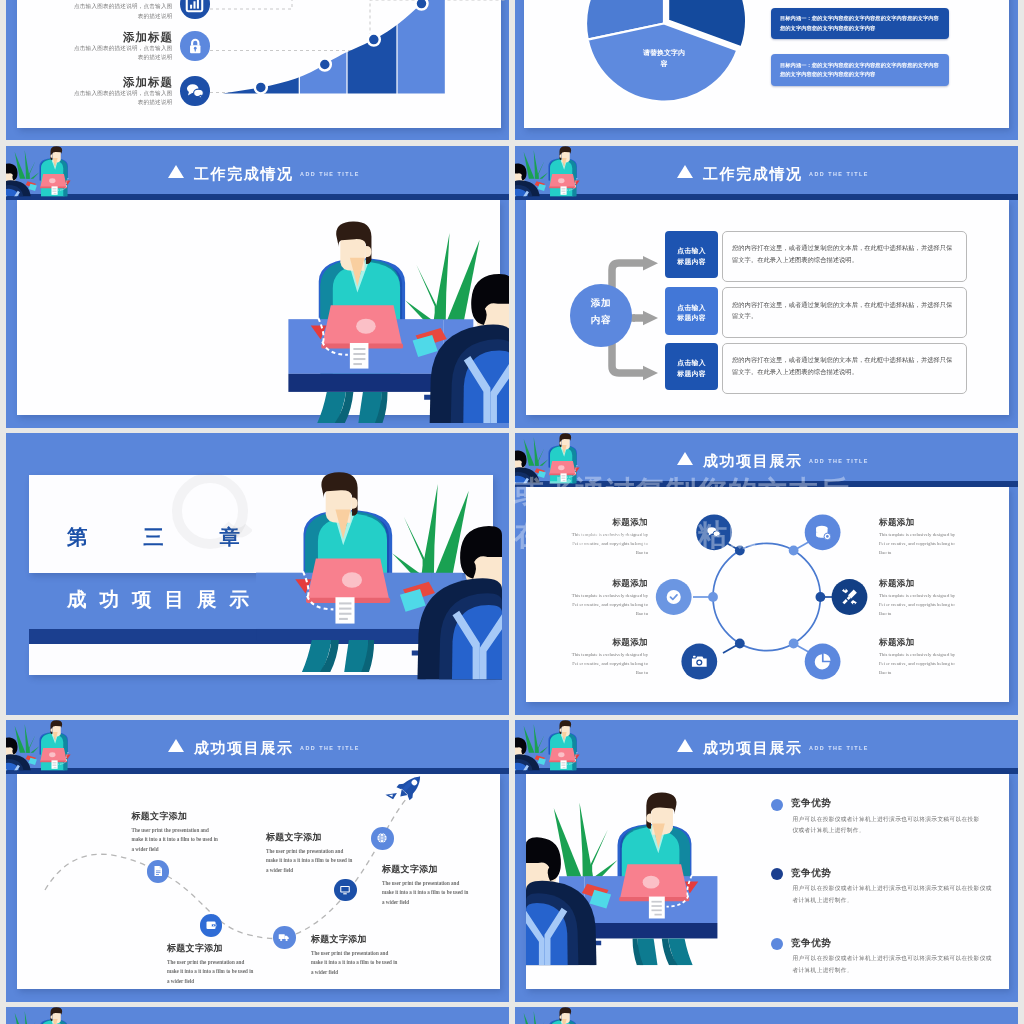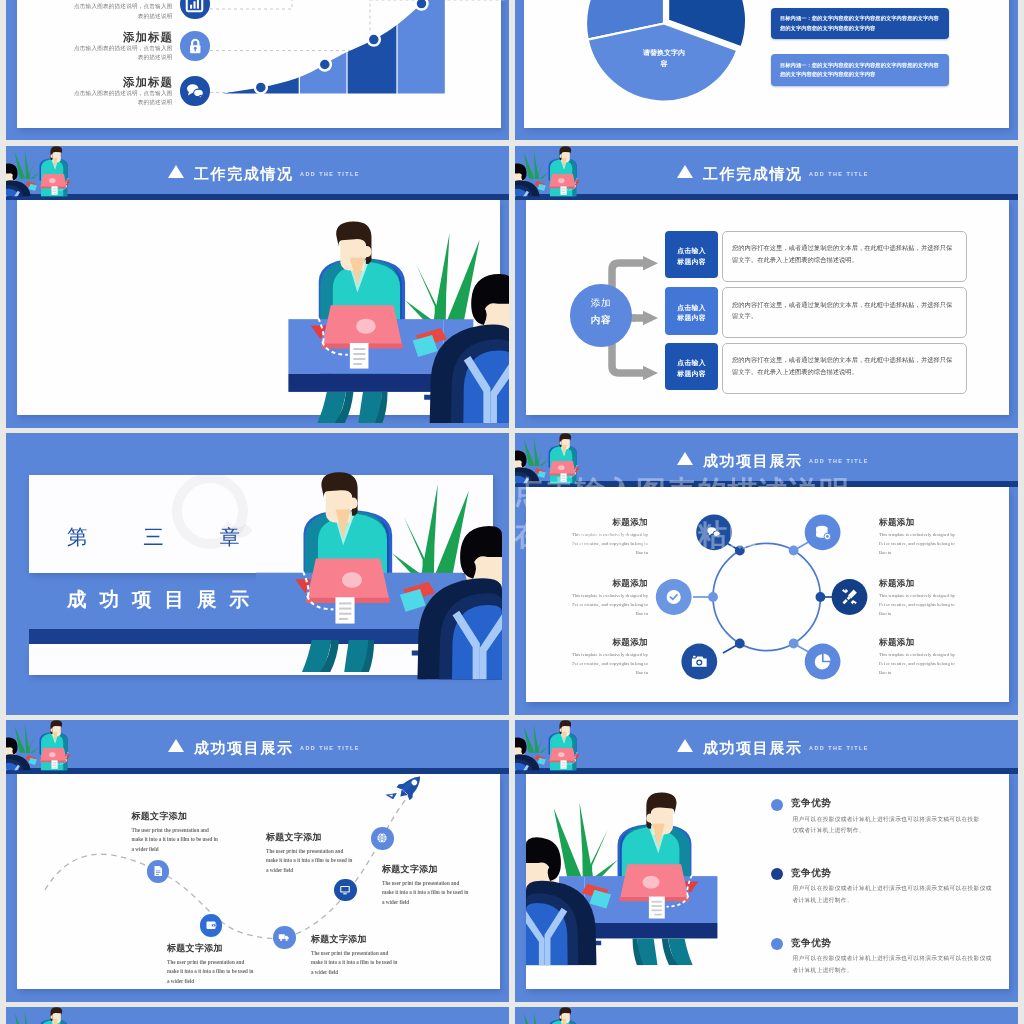--- a/index.html
+++ b/index.html
@@ -381,21 +381,21 @@
     <path d="M12 37 H36" fill="none" stroke="#a0a0a0" stroke-width="7.5"></path>
     <path d="M36 30 l15 7.2 l-15 7.2 z" fill="#a0a0a0"></path>
     <path d="M26 92 H36" fill="none" stroke="#a0a0a0" stroke-width="7.5"></path>
     <path d="M36 84.8 l15 7.2 l-15 7.2 z" fill="#a0a0a0"></path>
     <path d="M12 147 Q5 147 5 140 V100 Q5 92 12 92" fill="none" stroke="#a0a0a0" stroke-width="7.5"></path>
     <path d="M12 147 H36" fill="none" stroke="#a0a0a0" stroke-width="7.5"></path>
     <path d="M36 139.8 l15 7.2 l-15 7.2 z" fill="#a0a0a0"></path>
   </svg>
 
   <div style="position:absolute;left:54.8px;top:138.2px;width:62.5px;height:62.5px;border-radius:50%;background:#5c88de"></div>
-  <div class="txt" style="left:54.8px;top:151px;width:62.5px;text-align:center;font-size:9.6px;font-weight:normal;color:#fff;letter-spacing:.8px">添加</div>
+  <div class="txt" style="left:54.8px;top:151px;width:62.5px;text-align:center;font-size:9.6px;font-weight:bold;color:#fff;letter-spacing:.8px">添加</div>
   <div class="txt" style="left:54.8px;top:168px;width:62.5px;text-align:center;font-size:9.6px;font-weight:bold;color:#fff;letter-spacing:.8px">内容</div>
 
   <div style="position:absolute;left:149.9px;top:84.5px;width:53.3px;height:47.5px;background:#1d54b1;border-radius:4px"></div>
   <div class="txt" style="left:149.9px;top:100px;width:53.3px;text-align:center;font-size:6.8px;font-weight:bold;color:#fff;letter-spacing:.3px">点击输入</div>
   <div class="txt" style="left:149.9px;top:110.5px;width:53.3px;text-align:center;font-size:6.8px;font-weight:bold;color:#fff;letter-spacing:.3px">标题内容</div>
   <div style="position:absolute;left:207.3px;top:84.5px;width:243px;height:49px;border:1px solid #b9b9b9;border-radius:5px"></div>
   <div class="txt" style="left:217px;top:96px;width:225px;font-size:6.3px;color:#4b4b4b;line-height:1.9">您的内容打在这里，或者通过复制您的文本后，在此框中选择粘贴，并选择只保留文字。在此录入上述图表的综合描述说明。</div>
 
   <div style="position:absolute;left:149.9px;top:141px;width:53.3px;height:47.5px;background:#4277d7;border-radius:4px"></div>
   <div class="txt" style="left:149.9px;top:156.5px;width:53.3px;text-align:center;font-size:6.8px;font-weight:bold;color:#fff;letter-spacing:.3px">点击输入</div>
@@ -408,21 +408,21 @@
   <div class="txt" style="left:149.9px;top:222.5px;width:53.3px;text-align:center;font-size:6.8px;font-weight:bold;color:#fff;letter-spacing:.3px">标题内容</div>
   <div style="position:absolute;left:207.3px;top:196.5px;width:243px;height:49px;border:1px solid #b9b9b9;border-radius:5px"></div>
   <div class="txt" style="left:217px;top:208px;width:225px;font-size:6.3px;color:#4b4b4b;line-height:1.9">您的内容打在这里，或者通过复制您的文本后，在此框中选择粘贴，并选择只保留文字。在此录入上述图表的综合描述说明。</div>
 </div>
 
 <div class="slide" style="left:6px;top:433px;width:503px;height:282px">
   <div style="position:absolute;left:23.4px;top:41.9px;width:463.5px;height:98px;background:#fdfdff;box-shadow:2px 3px 6px rgba(25,45,95,.22)"></div>
   <div style="position:absolute;left:23.4px;top:196.1px;width:464px;height:14.8px;background:#1b3f8f"></div>
   <div style="position:absolute;left:23.4px;top:210.9px;width:464px;height:31.6px;background:#fdfdff;box-shadow:2px 3px 6px rgba(25,45,95,.22)"></div>
 
-  <div class="txt" style="left:61px;top:90px;font-size:20.5px;font-weight:normal;color:#1b50a8;letter-spacing:25px">第  三  章</div>
+  <div class="txt" style="left:61px;top:90px;font-size:20.5px;font-weight:bold;color:#1b50a8;letter-spacing:25px">第  三  章</div>
   <div class="txt" style="left:61px;top:153px;font-size:19.5px;font-weight:bold;color:#ffffff;letter-spacing:13px">成功项目展示</div>
 
   <svg style="position:absolute;left:231.9px;top:17.4px" width="264" height="265" viewBox="0 0 1024 1026" preserveAspectRatio="none">
     <use href="#office-section" x="0" y="0" width="1024" height="889"></use>
   </svg>
 </div>
 
 <div class="slide" style="left:515px;top:433px;width:503px;height:282px">
   <svg style="position:absolute;left:-2.1px;top:-7.1px;z-index:5;overflow:hidden" width="85" height="70.5" viewBox="0 0 1024 849" preserveAspectRatio="none">
     <g transform="translate(1024,0) scale(-1,1)">
@@ -646,16 +646,16 @@
         </g>
   </svg>
 
 </div>
 
 <div style="position:absolute;left:0;top:440px;width:1024px;height:140px;pointer-events:none;overflow:hidden;z-index:40">
   <svg style="position:absolute;left:172px;top:33px" width="80" height="80" viewBox="0 0 80 80">
     <circle cx="38" cy="38" r="33" fill="none" stroke="rgba(125,125,125,.075)" stroke-width="10"></circle>
     <path d="M53 52 q14 14 24 2" fill="none" stroke="rgba(125,125,125,.075)" stroke-width="10"></path>
   </svg>
-  <div class="wm" style="left:514px;top:37px;font-size:30px;color:rgba(255,255,255,.36);letter-spacing:.5px;line-height:1">点击输入图表的描述说明</div>
+  <div class="wm" style="left:514px;top:37px;font-size:30px;color:rgba(255,255,255,.36);letter-spacing:.5px;line-height:1">或者通过复制您的文本后</div>
   <div class="wm" style="left:514px;top:80px;font-size:30px;color:rgba(255,255,255,.36);letter-spacing:.5px;line-height:1">在此框中选择粘贴</div>
 </div>
 </div>
 
 </body></html>

